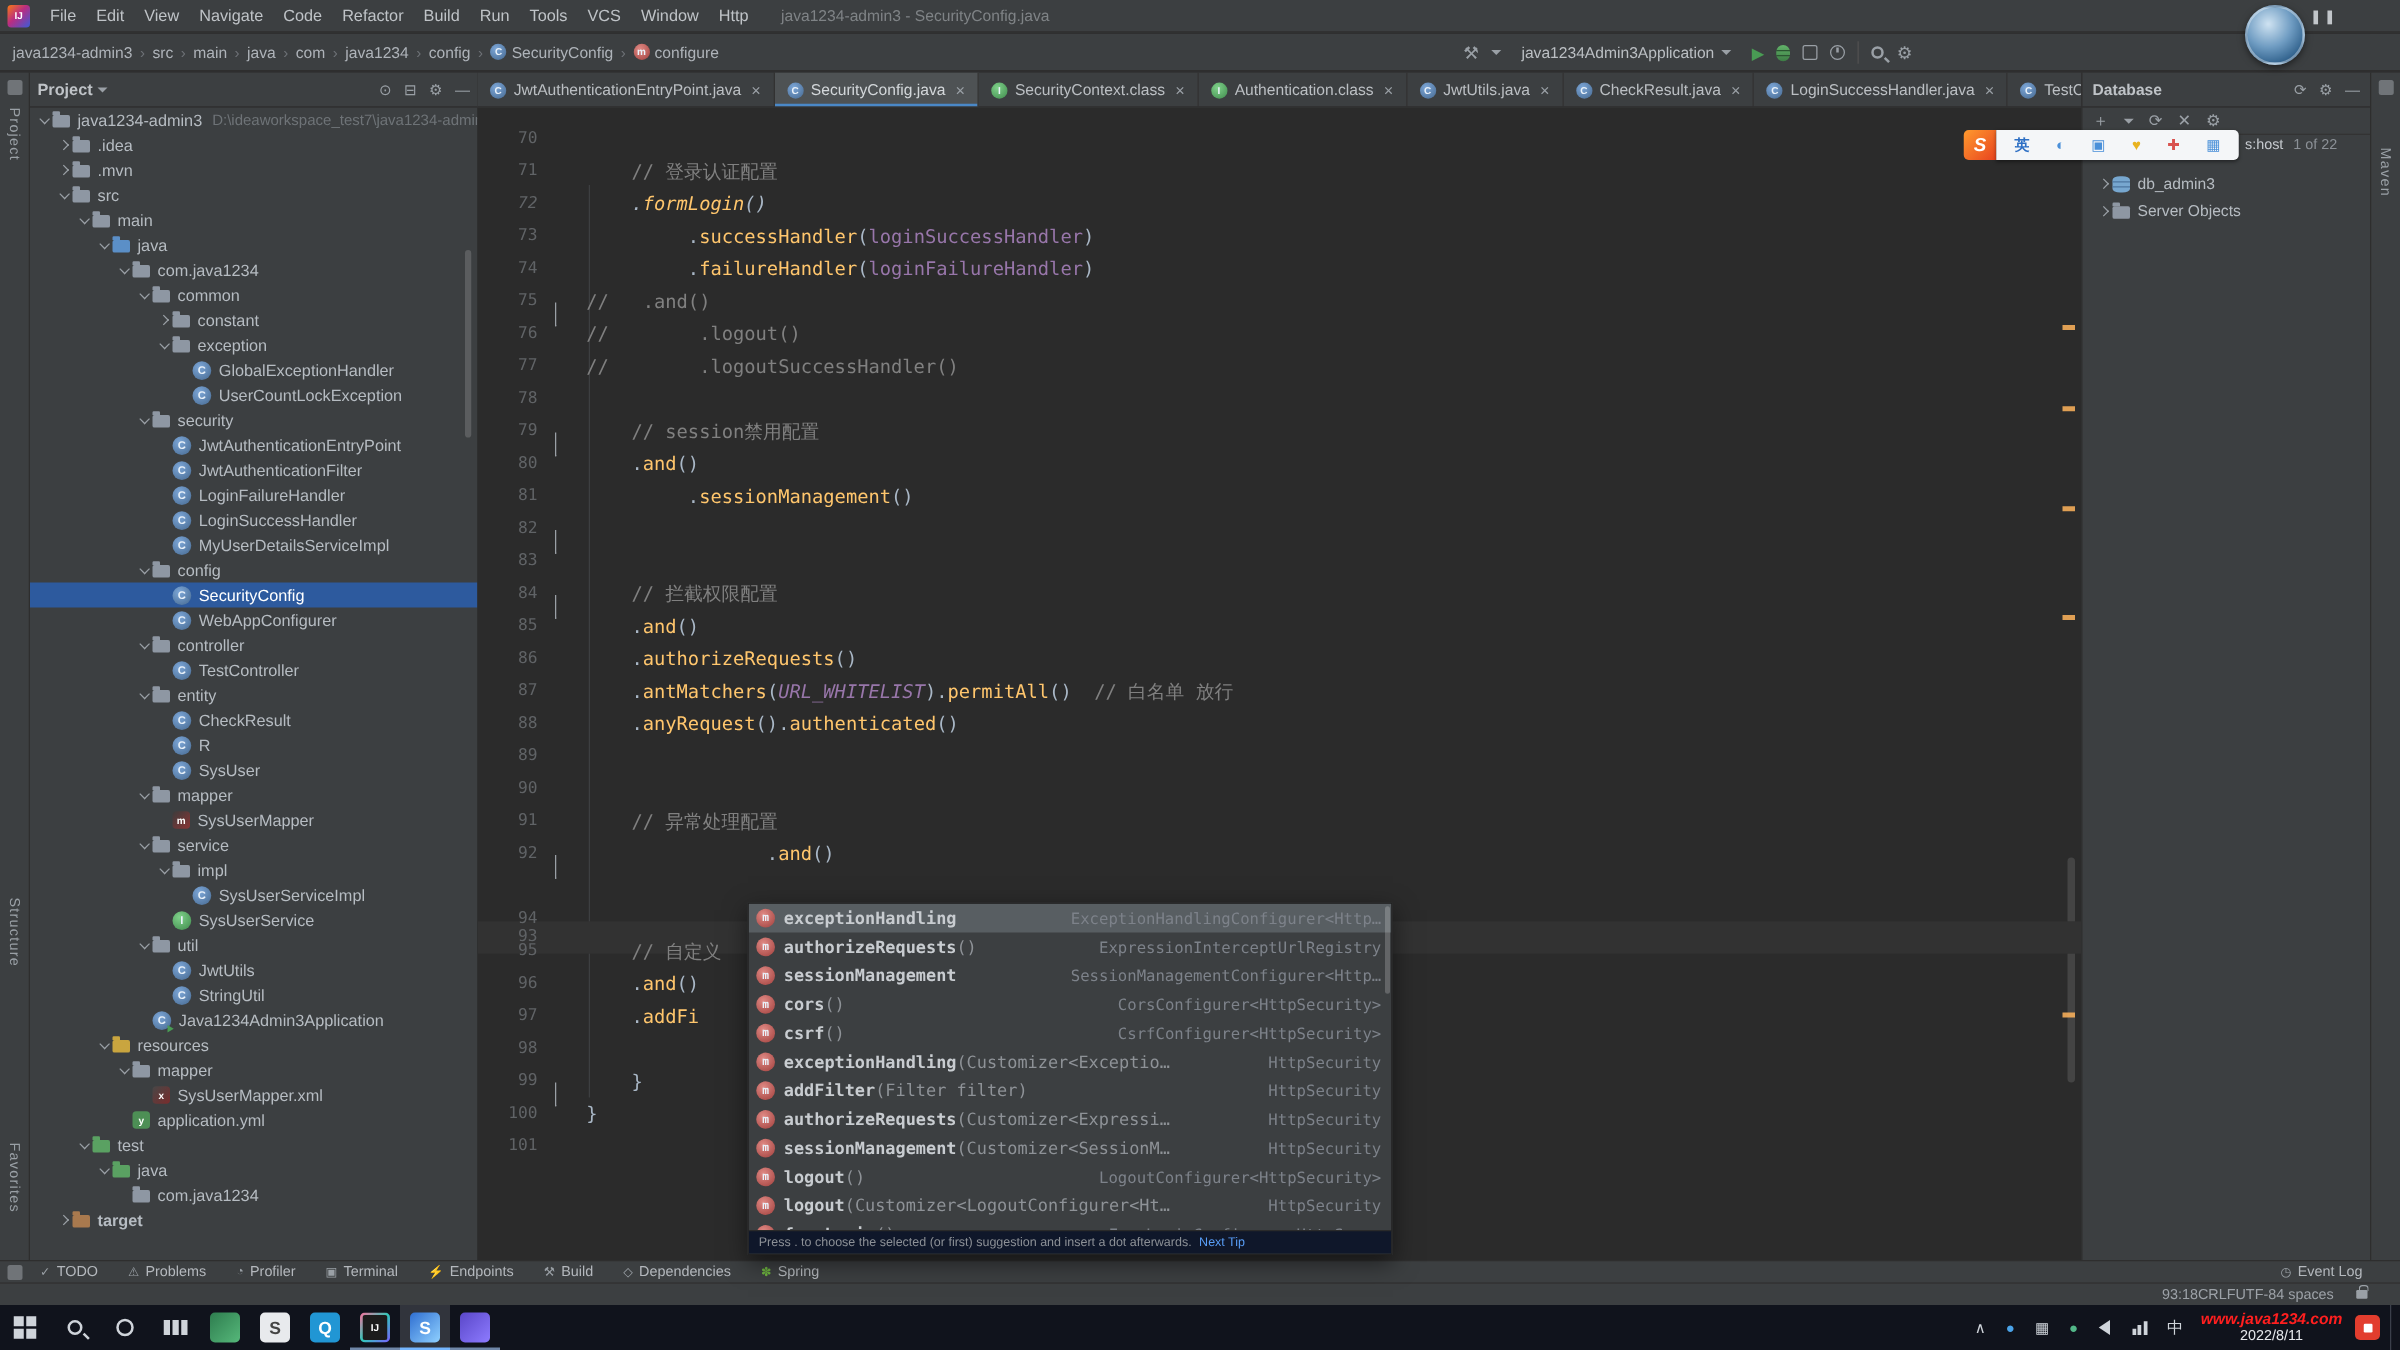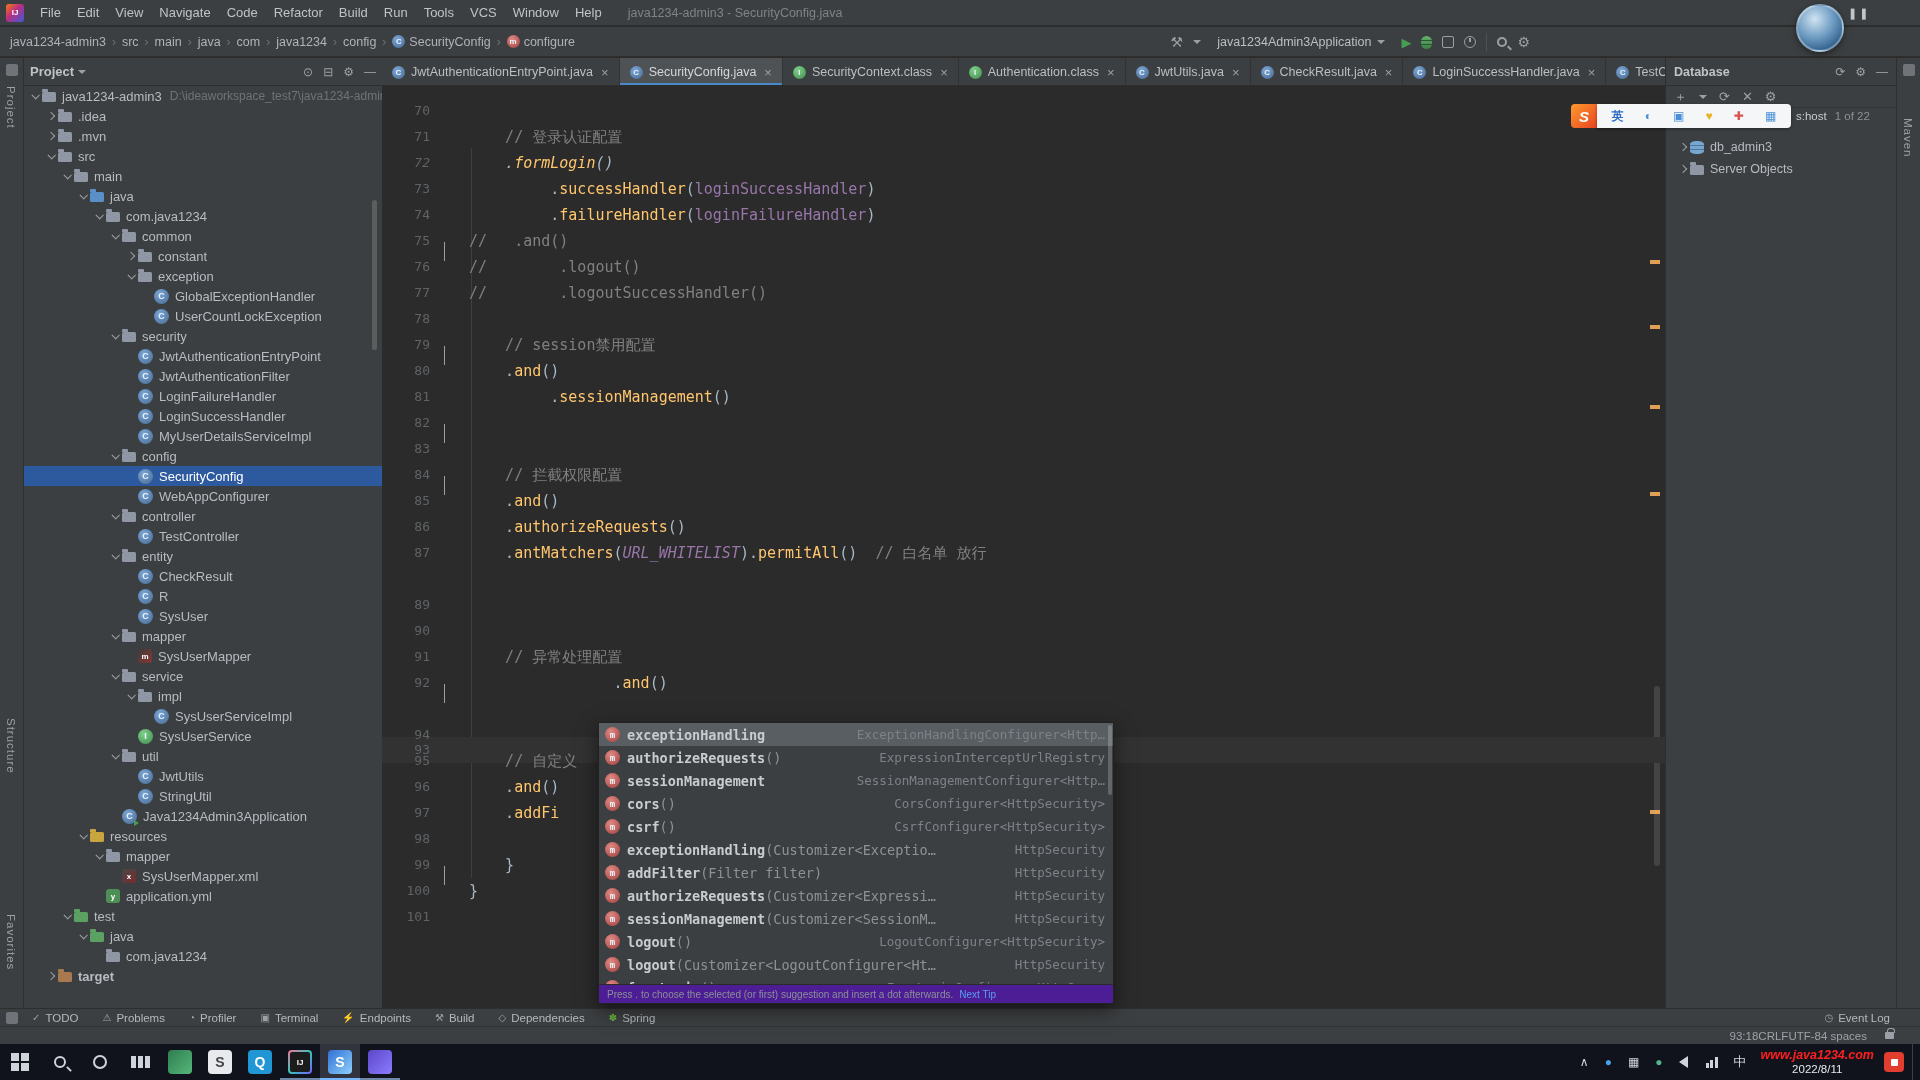--- a/index.html
+++ b/index.html
@@ -115,21 +115,21 @@
     background:rgba(255,255,255,.12);}
   
   #popup{position:absolute;left:598px;top:722px;width:516px;height:282px;background:#3c3f41;
     border:1px solid #222;box-shadow:0 6px 18px rgba(0,0,0,.5);z-index:25;overflow:hidden;}
   .pop-row{display:flex;align-items:center;height:23px;padding:0 8px 0 6px;
     font-family:"DejaVu Sans Mono",monospace;font-size:13.5px;white-space:nowrap;}
   .pop-row.sel{background:#585e62;}
   .pop-name{color:#c8ccd0;font-weight:bold;margin-left:7px;}
   .pop-args{color:#8e9297;}
   .pop-type{margin-left:auto;color:#7d828a;font-size:12.5px;}
-  #pop-hint{position:absolute;left:0;bottom:0;width:100%;height:19px;background:#4c1d95;
+  #pop-hint{position:absolute;left:0;bottom:0;width:100%;height:19px;background:#0f172a;
     border-top:1px solid #2a2a2a;display:flex;align-items:center;padding:0 8px;font-size:10px;color:#8c9096;}
   #pop-hint .link{color:#589df6;margin-left:6px;}
   #pop-scroll{position:absolute;right:1px;top:2px;width:4px;height:70px;border-radius:2px;
     background:rgba(255,255,255,.2);}
   
   #db-panel{position:absolute;left:1665px;top:86px;width:231px;height:922px;background:#3c3f41;
     border-left:1px solid #2e2e2e;overflow:hidden;}
   #db-toolbar{display:flex;align-items:center;gap:12px;height:22px;padding:0 8px;color:#9aa0a6;
     font-size:13px;border-bottom:1px solid #333;}
   #db-search{position:absolute;left:130px;top:24px;font-size:11.5px;color:#c7cbd0;}
@@ -210,21 +210,21 @@
       <span class="menu-item">Edit</span>
       <span class="menu-item">View</span>
       <span class="menu-item">Navigate</span>
       <span class="menu-item">Code</span>
       <span class="menu-item">Refactor</span>
       <span class="menu-item">Build</span>
       <span class="menu-item">Run</span>
       <span class="menu-item">Tools</span>
       <span class="menu-item">VCS</span>
       <span class="menu-item">Window</span>
-      <span class="menu-item">Help</span>
+      <span class="menu-item">Http</span>
     </div>
   <span id="win-title">java1234-admin3 - SecurityConfig.java</span>
   <span class="win-ctrl abs" style="left:1848px;top:7px;">❚❚</span>
 </div>
 
 <div id="toolbar">
   <div id="breadcrumbs">
       <span class="crumb">
         <span>java1234-admin3</span>
       </span>
@@ -643,20 +643,21 @@
     <div class="code-line" style="top: 220px;"><span class="ln">78</span><span class="code-text"></span></div>
     <div class="code-line" style="top: 246px;"><span class="ln">79</span><span class="fold"><span class="chev v"></span></span><span class="code-text"><span class="tk-c">    // session禁用配置</span></span></div>
     <div class="code-line" style="top: 272px;"><span class="ln">80</span><span class="code-text"><span class="tk-p">    .</span><span class="tk-m">and</span><span class="tk-p">()</span></span></div>
     <div class="code-line" style="top: 298px;"><span class="ln">81</span><span class="code-text"><span class="tk-p">         .</span><span class="tk-m">sessionManagement</span><span class="tk-p">()</span></span></div>
     <div class="code-line" style="top: 324px;"><span class="ln">82</span><span class="fold"><span class="chev v"></span></span></div>
     <div class="code-line" style="top: 350px;"><span class="ln">83</span><span class="code-text"></span></div>
     <div class="code-line" style="top: 376px;"><span class="ln">84</span><span class="fold"><span class="chev v"></span></span><span class="code-text"><span class="tk-c">    // 拦截权限配置</span></span></div>
     <div class="code-line" style="top: 402px;"><span class="ln">85</span><span class="code-text"><span class="tk-p">    .</span><span class="tk-m">and</span><span class="tk-p">()</span></span></div>
     <div class="code-line" style="top: 428px;"><span class="ln">86</span><span class="code-text"><span class="tk-p">    .</span><span class="tk-m">authorizeRequests</span><span class="tk-p">()</span></span></div>
     <div class="code-line" style="top: 454px;"><span class="ln">87</span><span class="code-text"><span class="tk-p">    .</span><span class="tk-m">antMatchers</span><span class="tk-p">(</span><span class="tk-s">URL_WHITELIST</span><span class="tk-p">).</span><span class="tk-m">permitAll</span><span class="tk-p">()  </span><span class="tk-c">// 白名单 放行</span></span></div>
+    <div class="code-line" style="top: 480px;"><span class="ln">88</span><span class="code-text"><span class="tk-p">    .</span><span class="tk-m">anyRequest</span><span class="tk-p">().</span><span class="tk-m">authenticated</span><span class="tk-p">()</span></span></div>
     <div class="code-line" style="top: 506px;"><span class="ln">89</span><span class="code-text"></span></div>
     <div class="code-line" style="top: 532px;"><span class="ln">90</span><span class="code-text"></span></div>
     <div class="code-line" style="top: 558px;"><span class="ln">91</span><span class="code-text"><span class="tk-c">    // 异常处理配置</span></span></div>
     <div class="code-line" style="top: 584px;"><span class="ln">92</span><span class="fold"><span class="chev v"></span></span><span class="code-text"><span class="tk-p">                .</span><span class="tk-m">and</span><span class="tk-p">()</span></span></div>
     <div class="code-line caret-line" style="top: 610px;"><span class="ln">93</span><span class="code-text"><span class="tk-p">                .</span></span><span class="caret-bar" style="left: 240.51px; top: 3px;"></span></div>
     <div class="code-line" style="top: 636px;"><span class="ln">94</span><span class="code-text"></span></div>
     <div class="code-line" style="top: 662px;"><span class="ln">95</span><span class="code-text"><span class="tk-c">    // 自定义</span></span></div>
     <div class="code-line" style="top: 688px;"><span class="ln">96</span><span class="code-text"><span class="tk-p">    .</span><span class="tk-m">and</span><span class="tk-p">()</span></span></div>
     <div class="code-line" style="top: 714px;"><span class="ln">97</span><span class="code-text"><span class="tk-p">    .</span><span class="tk-m">addFi</span></span></div>
     <div class="code-line" style="top: 740px;"><span class="ln">98</span><span class="code-text"></span></div>

